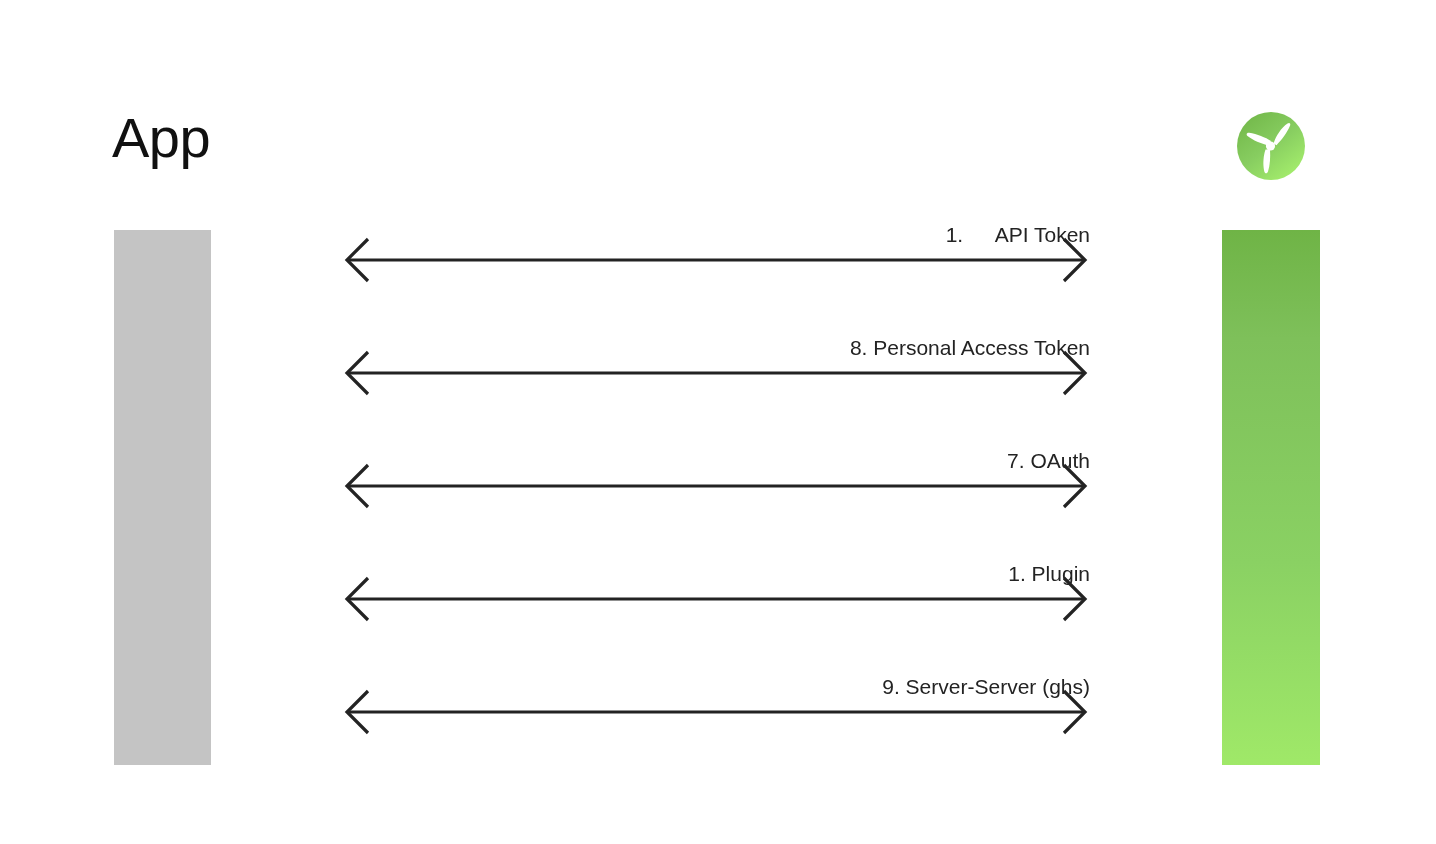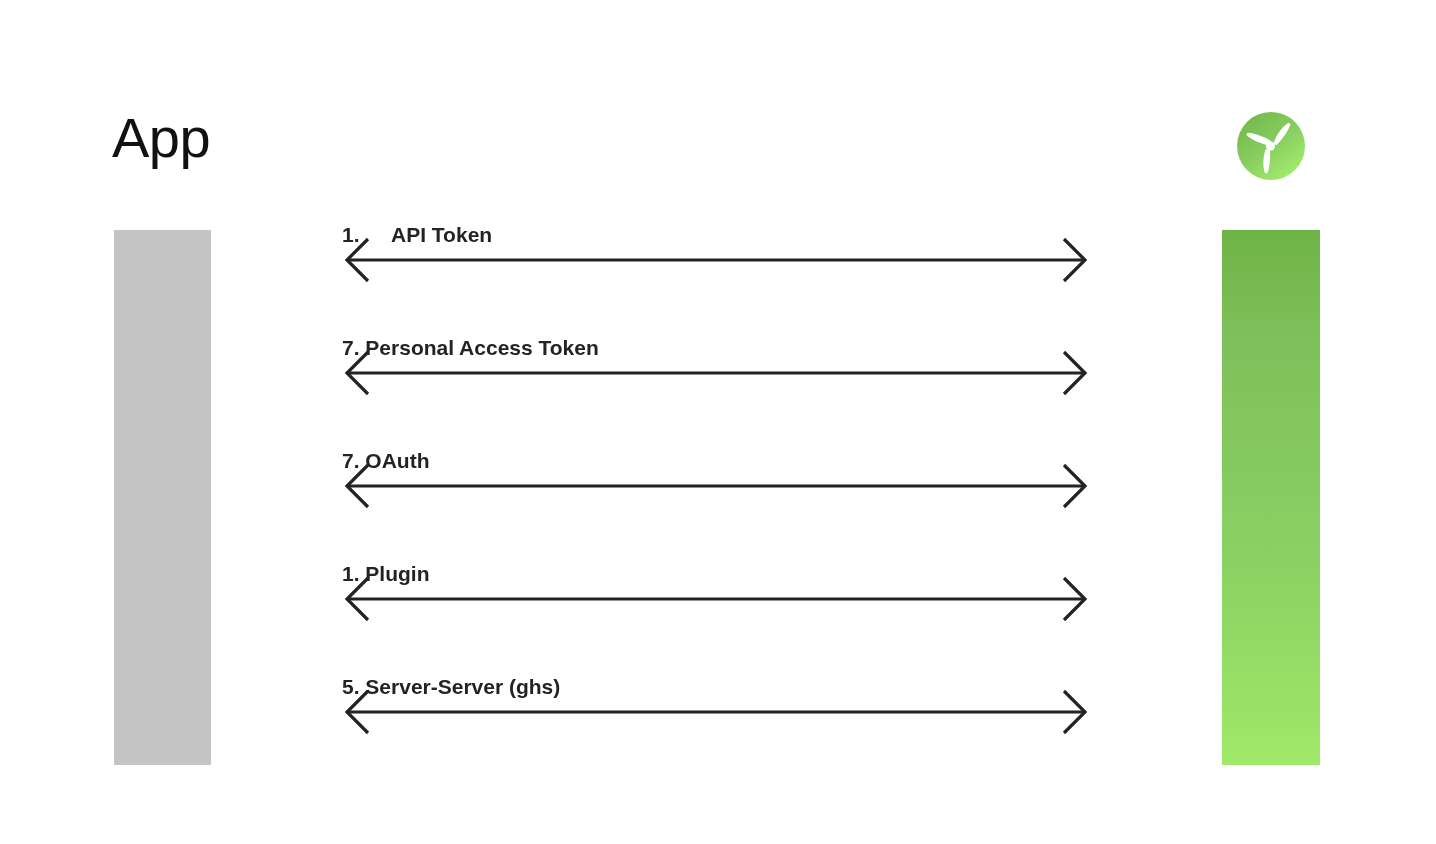--- a/index.html
+++ b/index.html
@@ -70,24 +70,24 @@
     position: absolute;
     left: 342px;
     width: 748px;
     height: 0;
   }
   .message .msg-label {
     position: absolute;
     left: 0;
     bottom: 14px;
     width: 748px;
-    text-align: left;
+    text-align: right;
     font-family: "Liberation Sans", sans-serif;
     font-size: 21px;
-    font-weight: bold;
+    font-weight: normal;
     color: #232323;
     white-space: pre;
     line-height: 1.1;
   }
   .message .msg-arrow {
     position: absolute;
     left: 0;
     top: -26px;
     width: 748px;
     height: 52px;
@@ -130,21 +130,21 @@
   <div class="messages">
       <div class="message" style="top: 260px;">
         <div class="msg-label">1.  API Token</div>
         <svg class="msg-arrow" viewBox="0 0 748 52" width="748" height="52">
           <line x1="6" y1="26" x2="742" y2="26" stroke="#232323" stroke-width="3"></line>
           <polyline points="26,5 5,26 26,47" fill="none" stroke="#232323" stroke-width="3.2" stroke-linecap="butt" stroke-linejoin="miter"></polyline>
           <polyline points="722,5 743,26 722,47" fill="none" stroke="#232323" stroke-width="3.2" stroke-linecap="butt" stroke-linejoin="miter"></polyline>
         </svg>
       </div>
       <div class="message" style="top: 373px;">
-        <div class="msg-label">7. Personal Access Token</div>
+        <div class="msg-label">8. Personal Access Token</div>
         <svg class="msg-arrow" viewBox="0 0 748 52" width="748" height="52">
           <line x1="6" y1="26" x2="742" y2="26" stroke="#232323" stroke-width="3"></line>
           <polyline points="26,5 5,26 26,47" fill="none" stroke="#232323" stroke-width="3.2" stroke-linecap="butt" stroke-linejoin="miter"></polyline>
           <polyline points="722,5 743,26 722,47" fill="none" stroke="#232323" stroke-width="3.2" stroke-linecap="butt" stroke-linejoin="miter"></polyline>
         </svg>
       </div>
       <div class="message" style="top: 486px;">
         <div class="msg-label">7. OAuth</div>
         <svg class="msg-arrow" viewBox="0 0 748 52" width="748" height="52">
           <line x1="6" y1="26" x2="742" y2="26" stroke="#232323" stroke-width="3"></line>
@@ -154,21 +154,21 @@
       </div>
       <div class="message" style="top: 599px;">
         <div class="msg-label">1. Plugin</div>
         <svg class="msg-arrow" viewBox="0 0 748 52" width="748" height="52">
           <line x1="6" y1="26" x2="742" y2="26" stroke="#232323" stroke-width="3"></line>
           <polyline points="26,5 5,26 26,47" fill="none" stroke="#232323" stroke-width="3.2" stroke-linecap="butt" stroke-linejoin="miter"></polyline>
           <polyline points="722,5 743,26 722,47" fill="none" stroke="#232323" stroke-width="3.2" stroke-linecap="butt" stroke-linejoin="miter"></polyline>
         </svg>
       </div>
       <div class="message" style="top: 712px;">
-        <div class="msg-label">5. Server-Server (ghs)</div>
+        <div class="msg-label">9. Server-Server (ghs)</div>
         <svg class="msg-arrow" viewBox="0 0 748 52" width="748" height="52">
           <line x1="6" y1="26" x2="742" y2="26" stroke="#232323" stroke-width="3"></line>
           <polyline points="26,5 5,26 26,47" fill="none" stroke="#232323" stroke-width="3.2" stroke-linecap="butt" stroke-linejoin="miter"></polyline>
           <polyline points="722,5 743,26 722,47" fill="none" stroke="#232323" stroke-width="3.2" stroke-linecap="butt" stroke-linejoin="miter"></polyline>
         </svg>
       </div>
     </div>
 
 </div>
 

